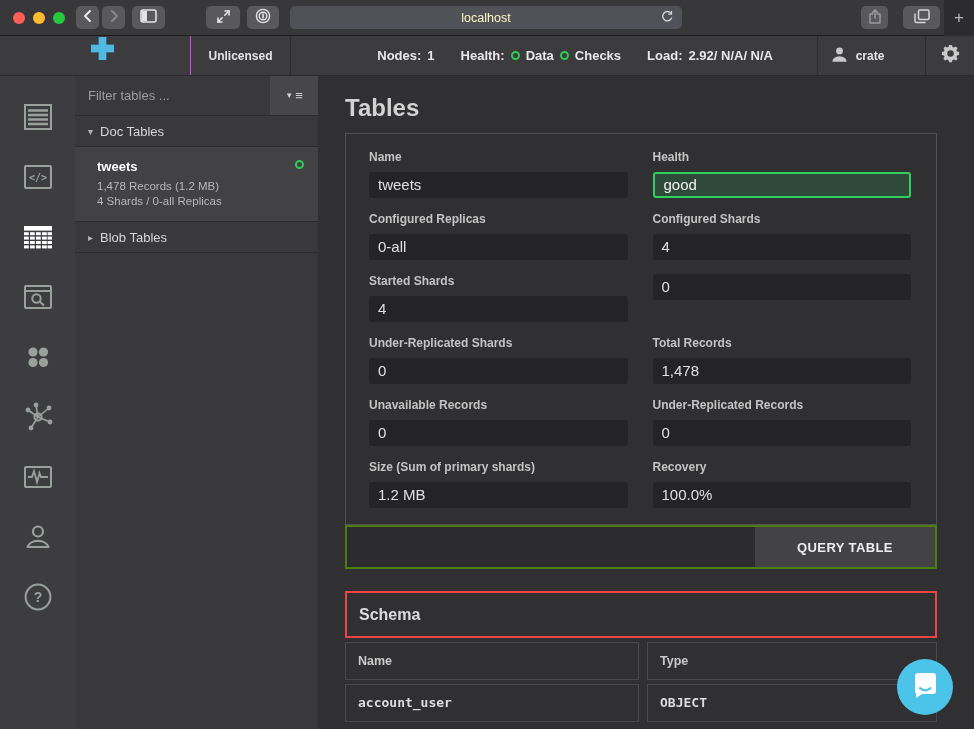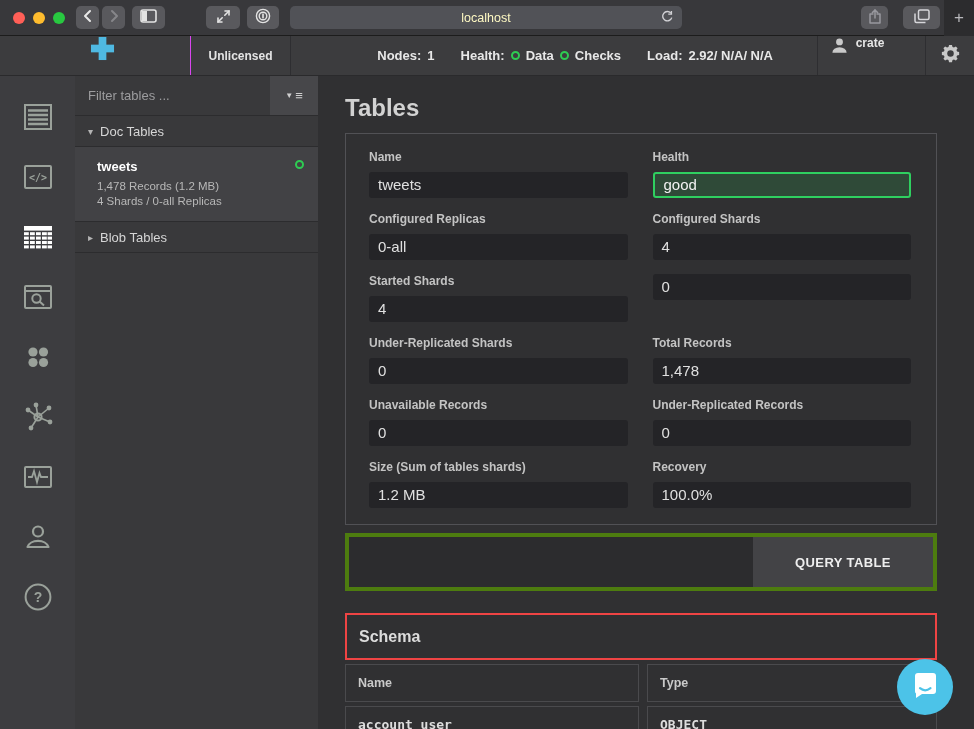--- a/index.html
+++ b/index.html
@@ -41,21 +41,21 @@
   .brandname { font-size:17px; font-weight:bold; color:#f2f2f2; letter-spacing:0.3px; }
   .brandedition { font-size:12px; color:#f9a8d4; letter-spacing:0.3px; }
   .license { width:101px; border-left:1px solid #d946ef; border-right:1px solid #2e2e31;
     display:flex; align-items:center; justify-content:center;
     font-size:12px; font-weight:bold; color:#e4e4e4; }
   .hright { margin-left:auto; display:flex; align-items:stretch;gap:29px; }
   .hstats { display:flex; align-items:center; gap:26px; margin-right:15px;
     font-size:13px; font-weight:bold; color:#e8e8e8; }
   .hstat { display:flex; align-items:center; gap:6px; white-space:nowrap; }
   .ring { width:9px; height:9px; border:2px solid #2ecc52; border-radius:50%; display:inline-block; }
-  .usersec { width:79px; border-left:1px solid #2e2e31; display:flex; align-items:flex-start;
+  .usersec { width:79px; border-left:1px solid #2e2e31; display:flex; align-items:center;
     justify-content:center; gap:7px; font-size:12px; font-weight:bold; color:#e6e6e6; }
   .gearsec { width:49px; border-left:1px solid #2e2e31; display:flex; align-items:center; justify-content:center; }
 
   
   .iconbar { position:absolute; left:0; top:76px; width:75px; bottom:0; background:#3d3d40;
     display:flex; flex-direction:column; align-items:center; padding-top:13px; }
   .navicon { width:75px; height:60px; display:flex; align-items:center; justify-content:center; }
 
   
   .tablespanel { position:absolute; left:75px; top:76px; width:243px; bottom:0; background:#39393b; }
@@ -81,21 +81,21 @@
     padding:18px 37px 11px 27px; overflow:hidden; }
   .pagetitle { font-size:24px; font-weight:bold; color:#d2d2d2; margin-bottom:11px; }
   .card { border:1px solid #515155; padding:16px 25px 2px 23px;
     display:grid; grid-template-columns:1fr 1fr; column-gap:25px; }
   .field { margin-bottom:14px; }
   .flabel { font-size:12px; font-weight:bold; color:#c3c3c3; margin-bottom:8px; }
   .fvalue { height:26px; line-height:26px; background:#242427; border-radius:3px;
     padding-left:9px; font-size:15px; color:#e0e0e0; }
   .fvalue.good { background:#2f4a38; border:2px solid #2fd060; line-height:22px; color:#f2f2f2; }
 
-  .querybar { position:relative; margin-top:8px; height:58px; border:4px solid #4d7c0f; background:#2c2c2e; }
+  .querybar { position:relative; height:44px; border:2px solid #4d7c0f; background:#2c2c2e; }
   .qbtn { position:absolute; right:0; top:0; bottom:0; width:180px; background:#434346;
     color:#eeeeee; font-size:13px; font-weight:bold; letter-spacing:0.4px; }
 
   .schemabox { margin-top:22px; height:47px; border:2px solid #ef4444; display:flex; align-items:center;
     padding-left:12px; }
   .schematitle { font-size:16px; font-weight:bold; color:#dcdcdc; }
   .schemarow { display:grid; grid-template-columns:294px 1fr; column-gap:8px; margin-top:4px; }
   .scell { height:38px; line-height:36px; border:1px solid #4a4a4d; padding-left:12px;
     font-size:12.5px; font-weight:bold; color:#c9c9c9; }
   .scell.mono { font-family:"DejaVu Sans Mono", monospace; font-size:13px; color:#dddddd; }
@@ -370,21 +370,21 @@
     </div>
     <div class="field">
       <div class="flabel">Unavailable Records</div>
       <div class="fvalue">0</div>
     </div>
     <div class="field">
       <div class="flabel">Under-Replicated Records</div>
       <div class="fvalue">0</div>
     </div>
     <div class="field">
-      <div class="flabel">Size (Sum of tables shards)</div>
+      <div class="flabel">Size (Sum of primary shards)</div>
       <div class="fvalue">1.2 MB</div>
     </div>
     <div class="field">
       <div class="flabel">Recovery</div>
       <div class="fvalue">100.0%</div>
     </div>
   </div>
 
   <div class="querybar">
     <button class="qbtn">QUERY TABLE</button>

